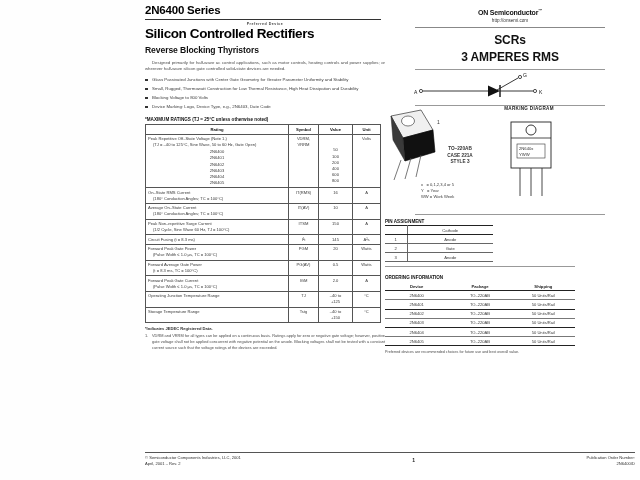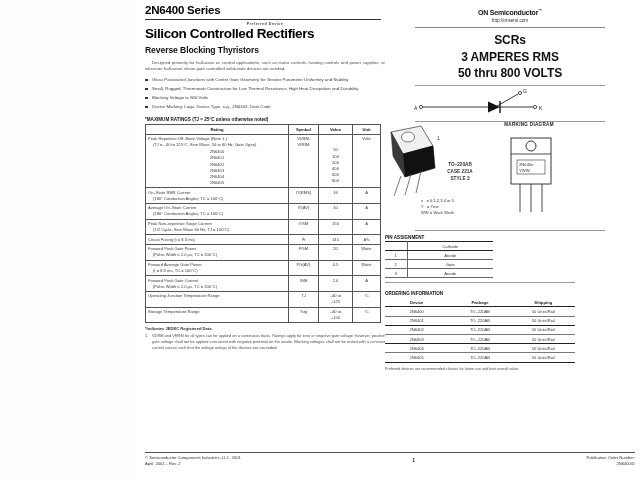--- a/index.html
+++ b/index.html
@@ -347,21 +347,20 @@
     <div class="brand">
       <span>ON Semiconductor</span><sup>™</sup>
     </div>
     <div class="url">http://onsemi.com</div>
 
     <div class="hr-thick"></div>
 
     <div class="spec-block">
       <div>SCRs</div>
       <div>3 AMPERES RMS</div>
-      <div>50 thru 800 VOLTS</div>
     </div>
 
     <div class="hr-thin"></div>
 
     <div class="symbol-area">
       <svg width="250" height="30" viewBox="0 0 250 30">
         <circle cx="36" cy="20" r="1.6" fill="none" stroke="#222" stroke-width="0.8"></circle>
         <line x1="38" y1="20" x2="108" y2="20" stroke="#222" stroke-width="0.9"></line>
         <polygon points="103,14.5 103,25.5 115,20" fill="#111"></polygon>
         <line x1="115" y1="14" x2="115" y2="26" stroke="#111" stroke-width="1.4"></line>

